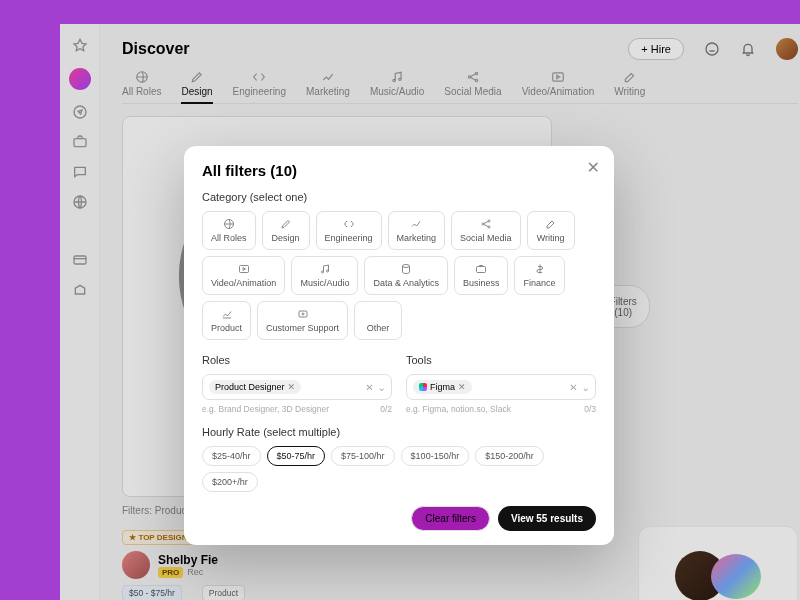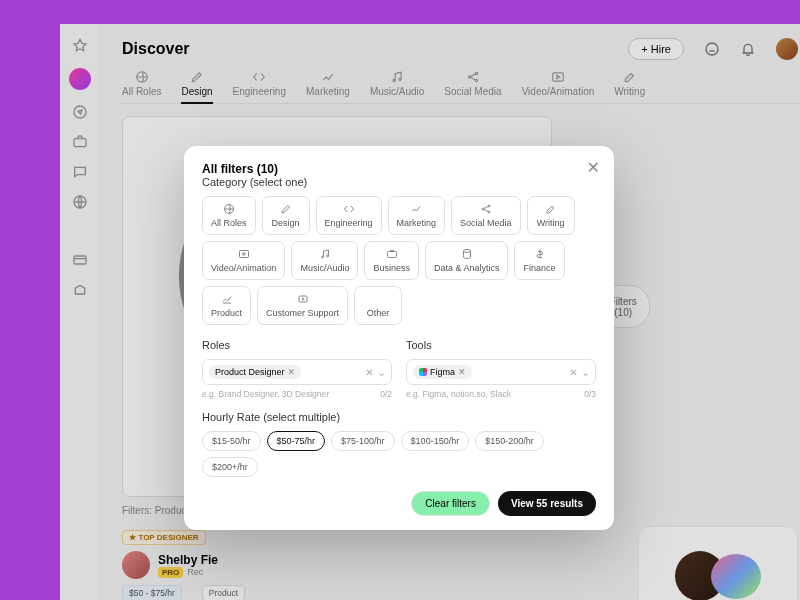--- a/index.html
+++ b/index.html
@@ -38,42 +38,42 @@
 .chip{border:1px solid #d8e4f0;background:#eef4fb;color:#456;border-radius:4px;padding:2px 6px;font-size:8.5px}
 .chip.plain{background:#fff;border-color:#e0e0e0;color:#666}
 .save-card{background:#fff;border:1px solid #eee;border-radius:12px;padding:14px}
 .illus{height:70px;display:flex;align-items:center;justify-content:center}
 .circ{width:50px;height:50px;border-radius:50%;background:linear-gradient(135deg,#4a3020,#2a1810);margin-right:-14px}
 .blob{width:50px;height:45px;border-radius:50%;background:linear-gradient(135deg,#f7a,#7af,#af7)}
 
 .dim{position:absolute;inset:0;background:rgba(0,0,0,0.12)}
 .modal{position:absolute;top:146px;left:184px;width:430px;background:#fff;border-radius:12px;padding:16px 18px 14px;box-shadow:0 20px 60px rgba(0,0,0,0.25)}
 .modal .close{position:absolute;top:12px;right:14px;color:#888;cursor:pointer}
-.modal h2{font-size:12px;font-weight:600;}
+.modal h2{font-size:15px;font-weight:600;margin-bottom:12px}
 .toggle-row{display:flex;align-items:center;justify-content:space-between;font-size:11px;margin-bottom:14px}
 .toggle{width:28px;height:16px;background:#13c25a;border-radius:20px;position:relative}
 .toggle::after{content:"";position:absolute;top:2px;right:2px;width:12px;height:12px;background:#fff;border-radius:50%}
 .sec-label{font-size:11px;color:#333;margin-bottom:8px}
 .cats{display:flex;flex-wrap:wrap;gap:6px;margin-bottom:14px}
 .cat{border:1px solid #e0e0e0;border-radius:7px;padding:6px 8px;display:flex;flex-direction:column;align-items:center;gap:3px;font-size:9px;color:#555;min-width:48px}
 .cat .ico{width:12px;height:12px;color:#888}
 .two{display:flex;gap:14px;margin-bottom:12px}
 .two>div{flex:1}
 .inputwrap{position:relative}
 .taginput{border:1px solid #e0e0e0;border-radius:7px;padding:5px 24px 5px 6px;display:flex;align-items:center;gap:4px;min-height:26px}
 .tag{background:#f0f0f0;border-radius:10px;padding:2px 6px;font-size:9px;display:flex;align-items:center;gap:3px}
 .tag .x{color:#888;font-size:9px}
 .figma-ico{width:8px;height:8px;display:inline-block;background:conic-gradient(#f24 0 90deg,#a5f 90deg 180deg,#0cf 180deg 270deg,#0c7 270deg 360deg);border-radius:2px}
 .caret{position:absolute;right:6px;top:50%;transform:translateY(-50%);display:flex;align-items:center;gap:4px;color:#aaa;font-size:10px}
 .hint{font-size:8.5px;color:#aaa;display:flex;justify-content:space-between;margin-top:4px}
 .rates{display:flex;gap:6px;flex-wrap:wrap;margin-bottom:14px}
 .rate{border:1px solid #e0e0e0;border-radius:14px;padding:4px 9px;font-size:9px;color:#555}
 .rate.sel{border-color:#111;color:#111;font-weight:500}
 .modal-foot{display:flex;justify-content:flex-end;gap:8px}
-.btn-clear{border:1px solid #e0e0e0;background:#86efac;border-radius:18px;padding:6px 13px;font-size:10px}
+.btn-clear{border:1px solid #e0e0e0;background:#a21caf;border-radius:18px;padding:6px 13px;font-size:10px}
 .btn-view{background:#111;color:#fff;border:none;border-radius:18px;padding:6px 13px;font-size:10px;font-weight:700}
 svg{width:100%;height:100%}
 </style>
 </head>
 <body>
 
 <div class="app">
   <div class="rail">
     <div class="ico">
         <svg viewBox="0 0 24 24" fill="none" stroke="currentColor" stroke-width="2">
@@ -304,31 +304,31 @@
       <div class="cat">
         <div class="ico"><svg viewBox="0 0 24 24" fill="none" stroke="currentColor" stroke-width="2">
             <path d="M9 18V6l10-2v12"></path>
             <circle cx="7" cy="18" r="2"></circle>
             <circle cx="17" cy="16" r="2"></circle>
           </svg></div>
         <span>Music/Audio</span>
       </div>
       <div class="cat">
         <div class="ico"><svg viewBox="0 0 24 24" fill="none" stroke="currentColor" stroke-width="2">
+            <ellipse cx="12" cy="6" rx="7" ry="3"></ellipse>
+            <path d="M5 6v12c0 1.5 3 3 7 3s7-1.5 7-3V6"></path>
+          </svg></div>
+        <span>Data &amp; Analytics</span>
+      </div>
+      <div class="cat">
+        <div class="ico"><svg viewBox="0 0 24 24" fill="none" stroke="currentColor" stroke-width="2">
             <rect x="3" y="7" width="18" height="12" rx="2"></rect>
             <path d="M9 7V5h6v2"></path>
           </svg></div>
         <span>Business</span>
-      </div>
-      <div class="cat">
-        <div class="ico"><svg viewBox="0 0 24 24" fill="none" stroke="currentColor" stroke-width="2">
-            <ellipse cx="12" cy="6" rx="7" ry="3"></ellipse>
-            <path d="M5 6v12c0 1.5 3 3 7 3s7-1.5 7-3V6"></path>
-          </svg></div>
-        <span>Data &amp; Analytics</span>
       </div>
       <div class="cat">
         <div class="ico"><svg viewBox="0 0 24 24" fill="none" stroke="currentColor" stroke-width="2">
             <path d="M12 3v18M8 7h6a3 3 0 010 6H9a3 3 0 000 6h7"></path>
           </svg></div>
         <span>Finance</span>
       </div>
       <div class="cat">
         <div class="ico"><svg viewBox="0 0 24 24" fill="none" stroke="currentColor" stroke-width="2">
             <path d="M4 17l5-5 4 4 7-9M4 20h16"></path>
@@ -385,21 +385,21 @@
           </div>
       </div>
       <div class="hint">
           <span>e.g. Figma, notion.so, Slack</span>
           <span>0/3</span>
         </div>
     </div>
   </div>
   <div class="sec-label">Hourly Rate (select multiple)</div>
   <div class="rates" id="rates">
-      <div class="rate">$15-50/hr</div>
+      <div class="rate">$25-40/hr</div>
       <div class="rate sel">$50-75/hr</div>
       <div class="rate">$75-100/hr</div>
       <div class="rate">$100-150/hr</div>
       <div class="rate">$150-200/hr</div>
       <div class="rate">$200+/hr</div>
     </div>
   <div class="modal-foot">
     <button class="btn-clear">Clear filters</button>
     <button class="btn-view">View 55 results</button>
   </div>

